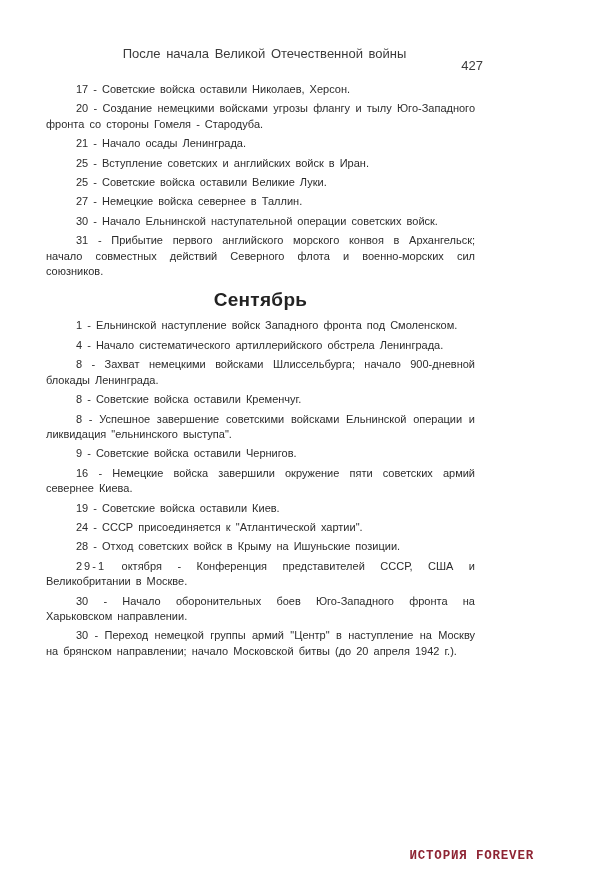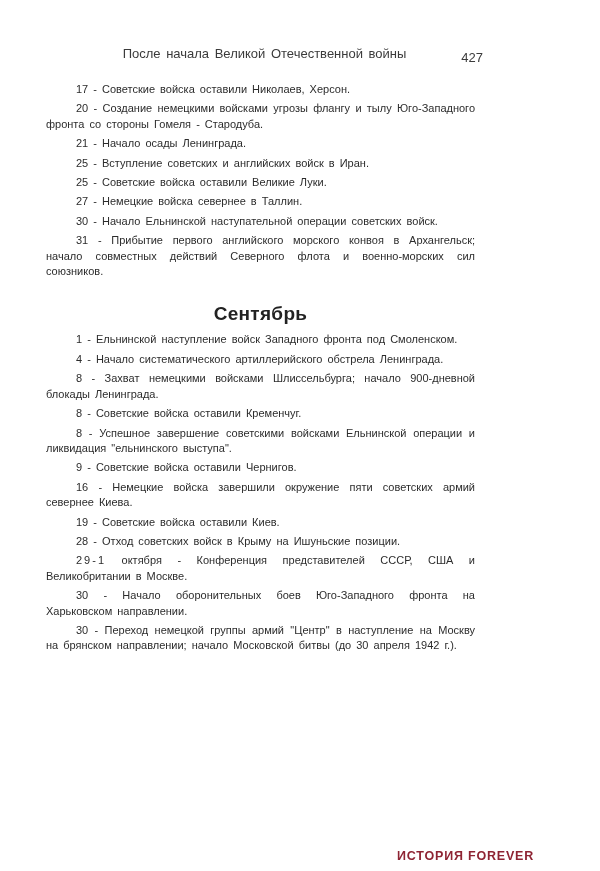--- a/index.html
+++ b/index.html
@@ -20,52 +20,52 @@
     position: relative;
     margin: 46px 56px 0 46px;
     text-align: center;
     font-size: 13px;
     color: #3b3b3b;
     word-spacing: 2px;
   }
   .rh-page {
     position: absolute;
     right: 0;
-    top: 4px;
+    top: 12px;
   }
   .content {
     margin: 21px 64px 0 46px;
   }
   .entry {
     margin: 4px 0 0 0;
     padding: 0;
     font-size: 11px;
     line-height: 15.4px;
     text-align: justify;
     text-indent: 30px;
     word-spacing: 2px;
     color: #2c2c2c;
   }
   .entry-date.bold {
     font-weight: normal;
     letter-spacing: 2px;
   }
   .section-title {
-    margin: 24px 0 7px 0;
+    margin: 10px 0 7px 0;
     text-align: center;
     font-size: 19px;
     font-weight: bold;
     color: #222222;
     letter-spacing: 0.3px;
   }
   .watermark {
     position: absolute;
     right: 5px;
     bottom: 8px;
-    font-family: Liberation Sans, sans-serif;
+    font-family: Liberation Mono, monospace;
     font-weight: bold;
     font-size: 12.5px;
     letter-spacing: 0.8px;
     color: #8e2433;
   }
 </style>
 </head>
 <body>
 
 <div class="page">
@@ -106,26 +106,27 @@
   <p class="entry"><span class="entry-date">8</span> <span class="entry-text">- Советские войска оставили Кременчуг.</span></p>
 
   <p class="entry"><span class="entry-date">8</span> <span class="entry-text">- Успешное завершение советскими войсками Ельнинской операции и ликвидация "ельнинского выступа".</span></p>
 
   <p class="entry"><span class="entry-date">9</span> <span class="entry-text">- Советские войска оставили Чернигов.</span></p>
 
   <p class="entry"><span class="entry-date">16</span> <span class="entry-text">- Немецкие войска завершили окружение пяти советских армий севернее Киева.</span></p>
 
   <p class="entry"><span class="entry-date">19</span> <span class="entry-text">- Советские войска оставили Киев.</span></p>
 
+  <p class="entry"><span class="entry-date">24</span> <span class="entry-text">- СССР присоединяется к "Атлантической хартии".</span></p>
 
   <p class="entry"><span class="entry-date">28</span> <span class="entry-text">- Отход советских войск в Крыму на Ишуньские позиции.</span></p>
 
   <p class="entry"><span class="entry-date bold">29-1</span> <span class="entry-text">октября - Конференция представителей СССР, США и Великобритании в Москве.</span></p>
 
   <p class="entry"><span class="entry-date">30</span> <span class="entry-text">- Начало оборонительных боев Юго-Западного фронта на Харьковском направлении.</span></p>
 
-  <p class="entry"><span class="entry-date">30</span> <span class="entry-text">- Переход немецкой группы армий "Центр" в наступление на Москву на брянском направлении; начало Московской битвы (до 30 апреля 1942 г.).</span></p>
+  <p class="entry"><span class="entry-date">30</span> <span class="entry-text">- Переход немецкой группы армий "Центр" в наступление на Москву на брянском направлении; начало Московской битвы (до 20 апреля 1942 г.).</span></p>
 </div>
   </div>
 
   <div class="watermark" style="color: rgb(142, 36, 51);">ИСТОРИЯ FOREVER</div>
 
 </div>
 
 </body></html>

